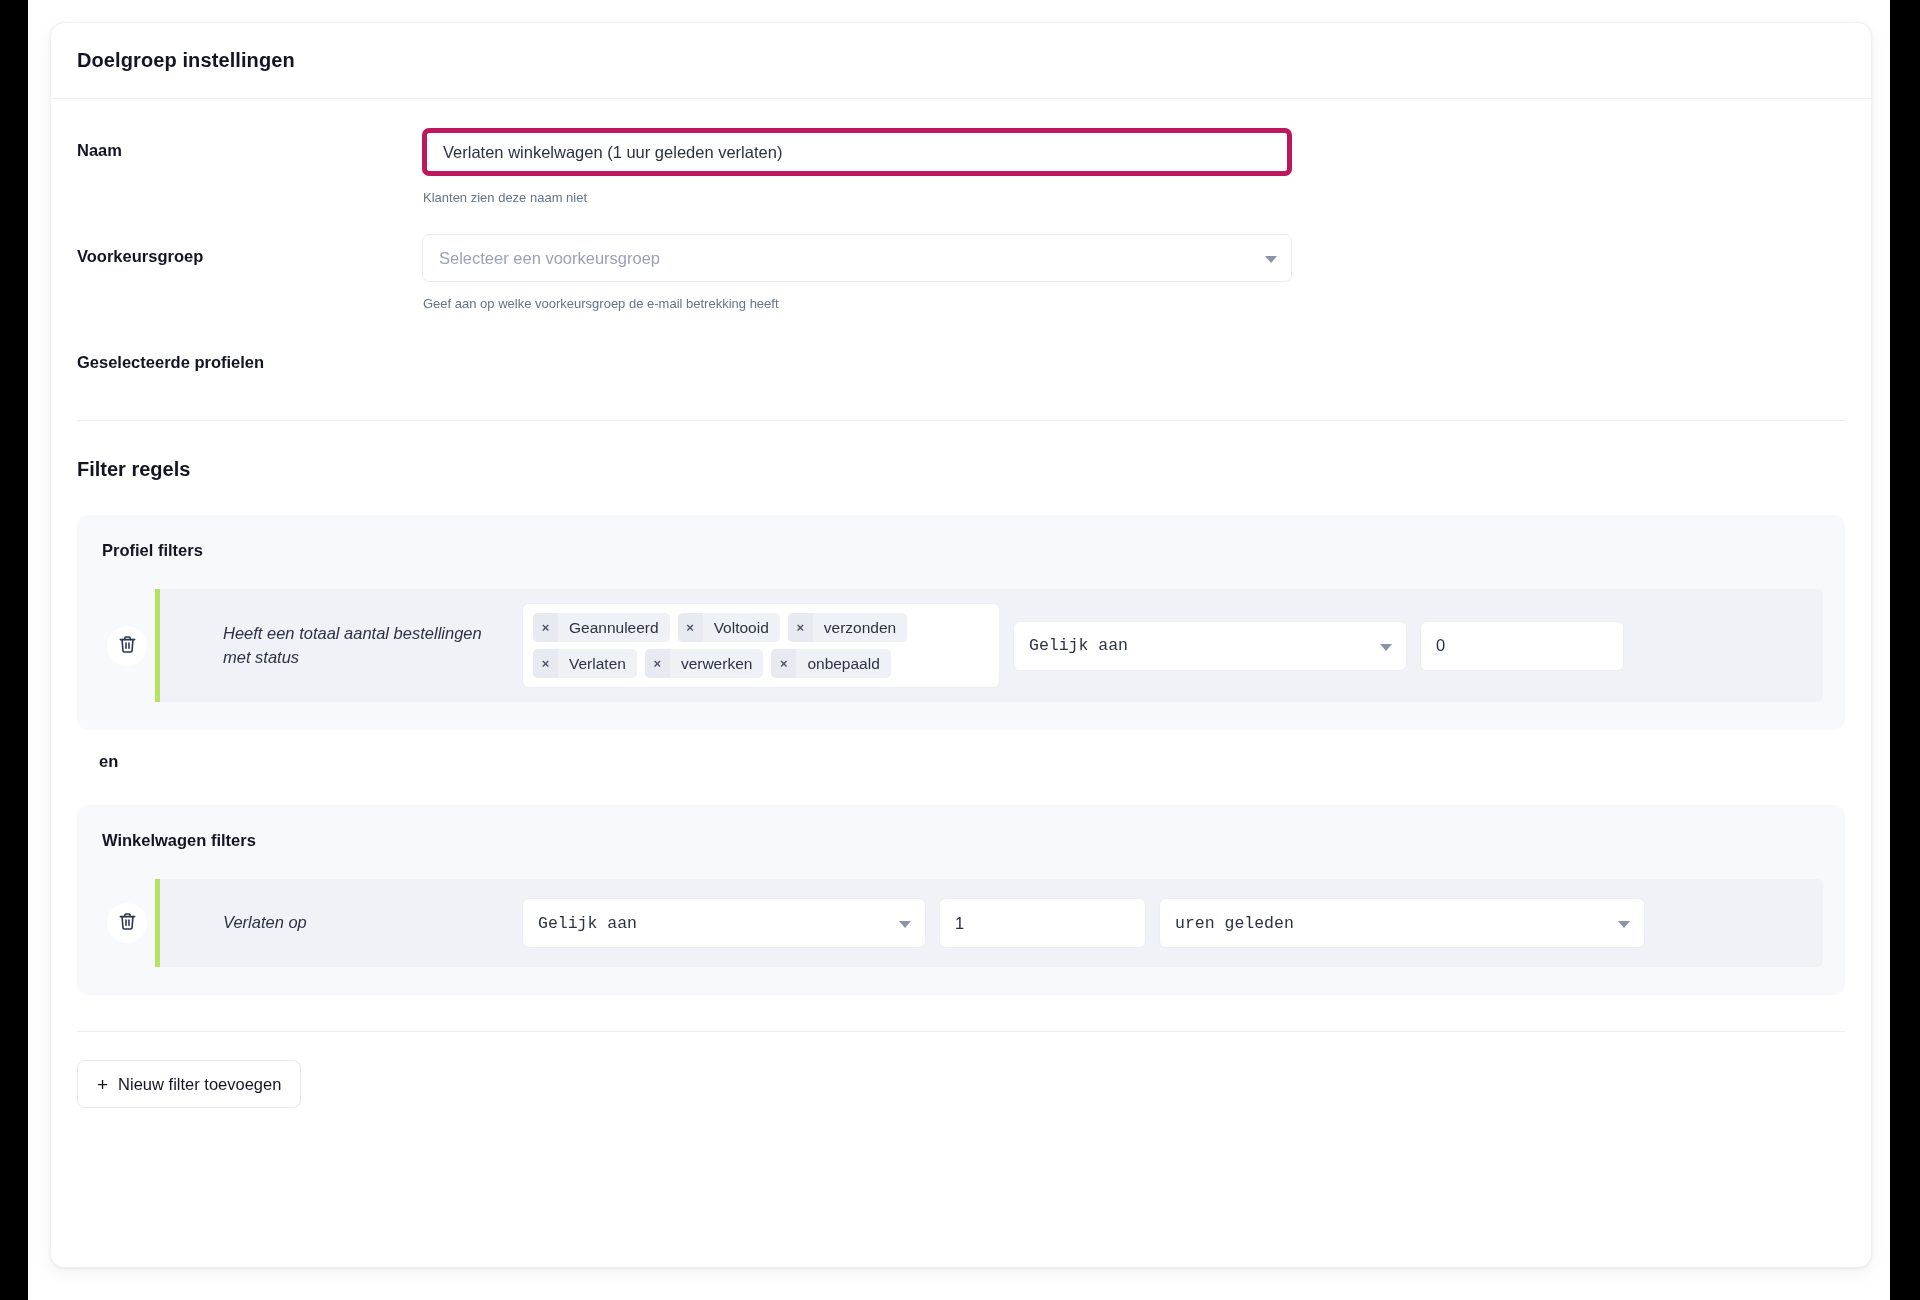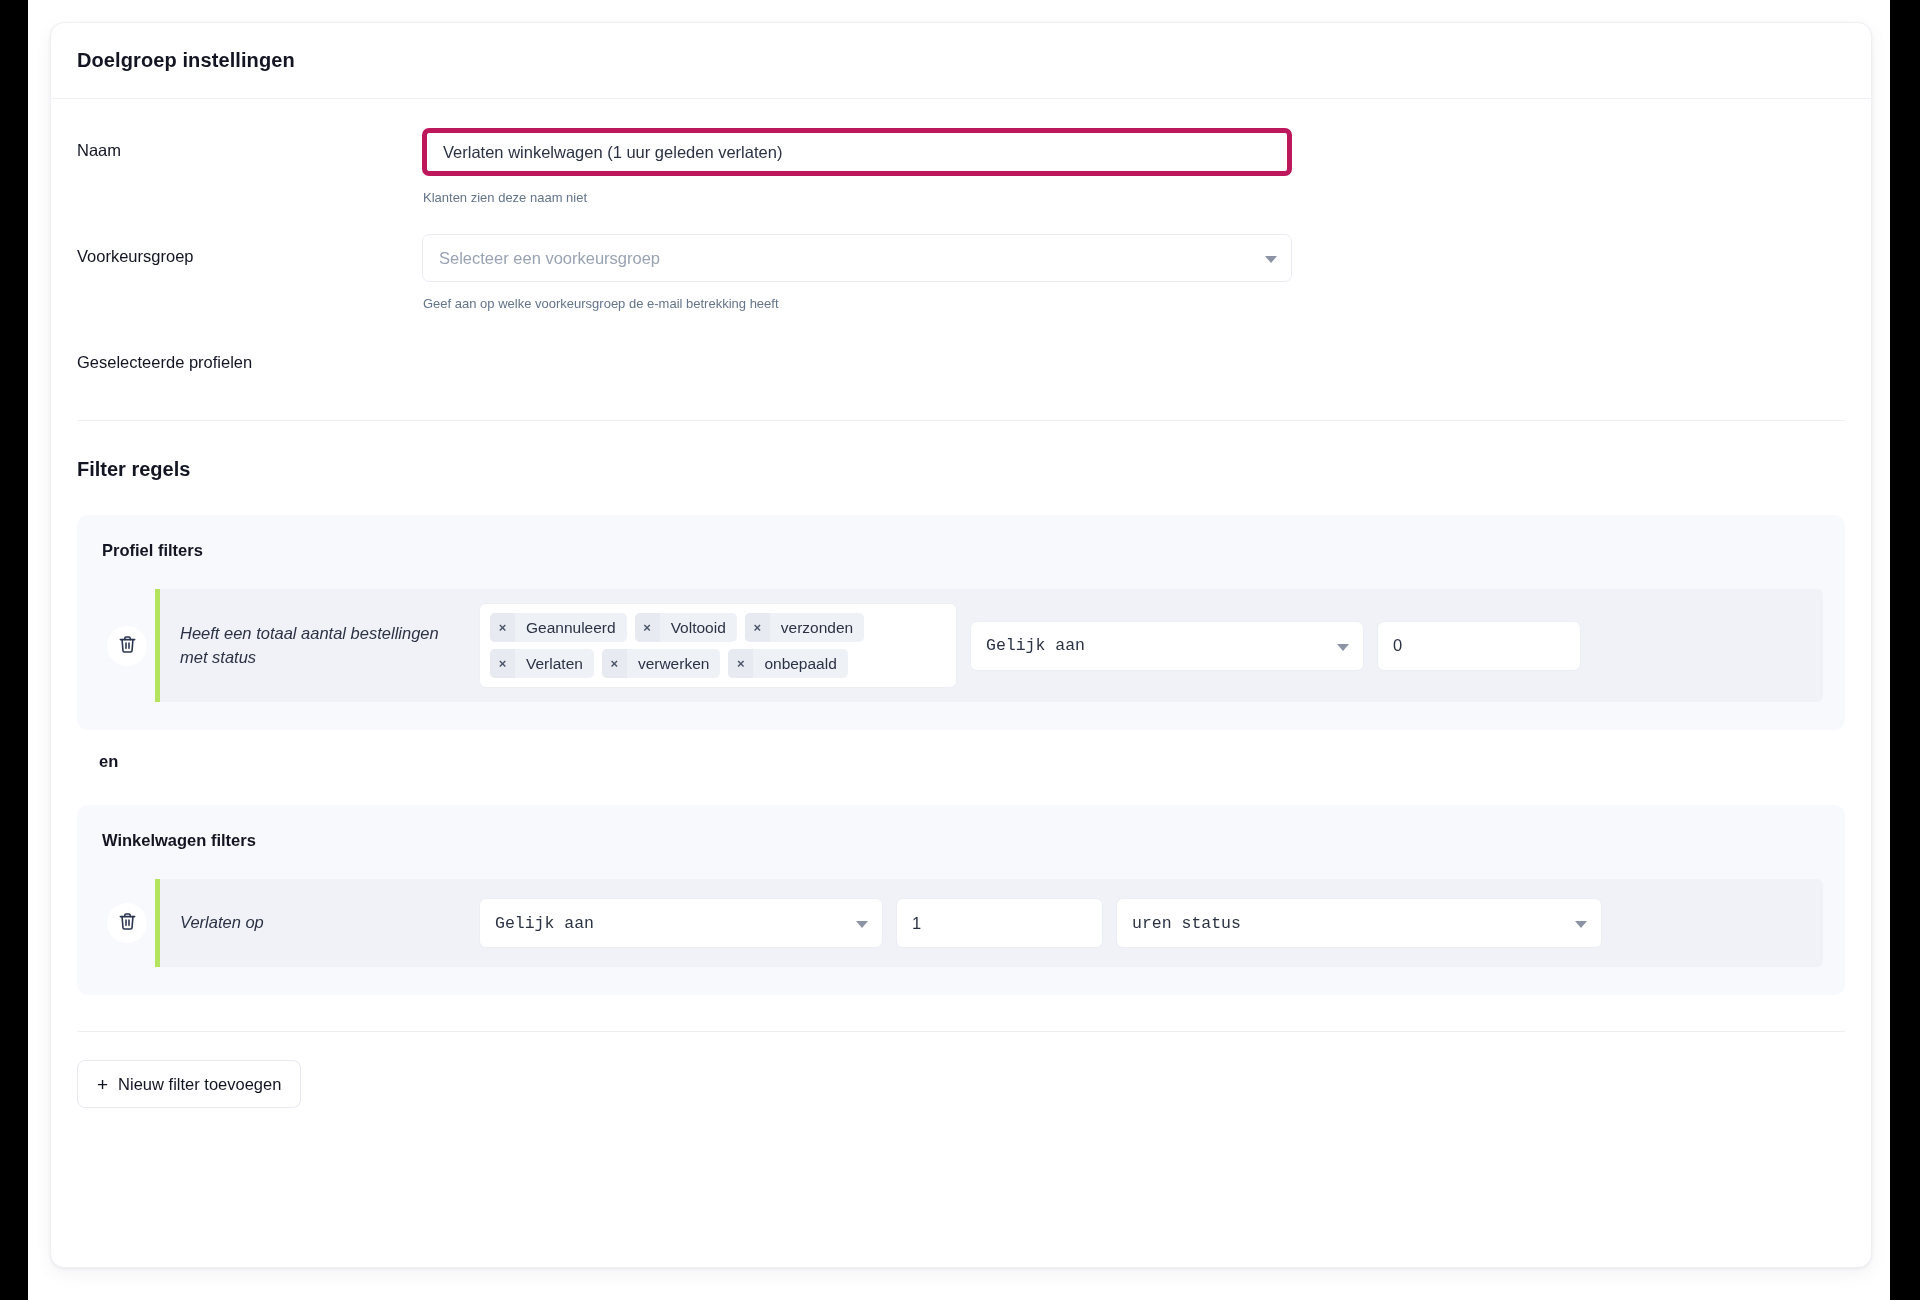--- a/index.html
+++ b/index.html
@@ -61,21 +61,21 @@
   
   .form-row {
     display: flex;
     align-items: flex-start;
     padding-top: 29px;
   }
   .form-label {
     width: 345px;
     flex: 0 0 345px;
     font-size: 16.5px;
-    font-weight: normal;
+    font-weight: bold;
     color: #131523;
     padding-top: 13px;
   }
   .form-control { width: 870px; }
 
   .text-input {
     width: 100%;
     height: 48px;
     border: 5px solid #be185d;
     border-radius: 7px;
@@ -211,20 +211,21 @@
     gap: 13px;
     min-height: 88px;
   }
   .rule-label {
     width: 286px;
     flex: 0 0 286px;
     font-style: italic;
     font-size: 16.5px;
     line-height: 1.45;
     color: #2b3244;
+    margin-left: 43px;
   }
 
   
   .tagbox {
     flex: 0 0 478px;
     width: 478px;
     background: #ffffff;
     border: 1px solid #eceff4;
     border-radius: 7px;
     padding: 9px 10px;
@@ -449,21 +450,21 @@
             <div class="rule-label">Verlaten op</div>
 
             <div class="rule-select w-op2">
               <span>Gelijk aan</span>
               <span class="caret"></span>
             </div>
 
             <input class="rule-input w-num2" type="text" value="1" style="">
 
             <div class="rule-select w-unit">
-              <span>uren status</span>
+              <span>uren geleden</span>
               <span class="caret"></span>
             </div>
           </div>
         </div>
       </div>
 
       <div class="bottom-divider"></div>
 
       <button class="btn-add">
         <span class="plus">+</span>

